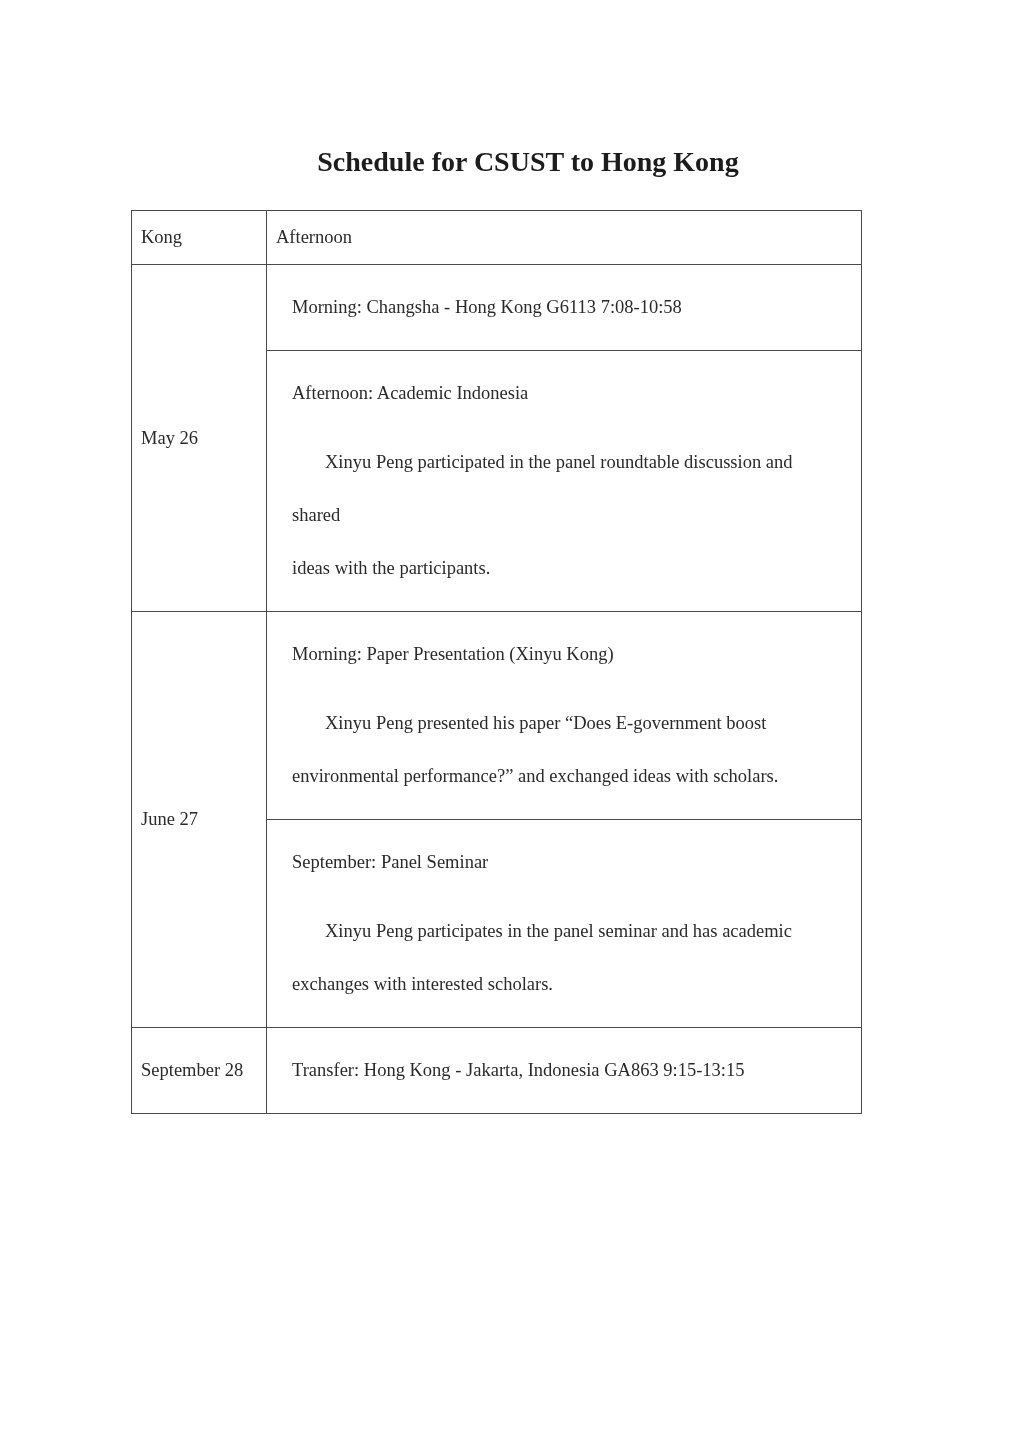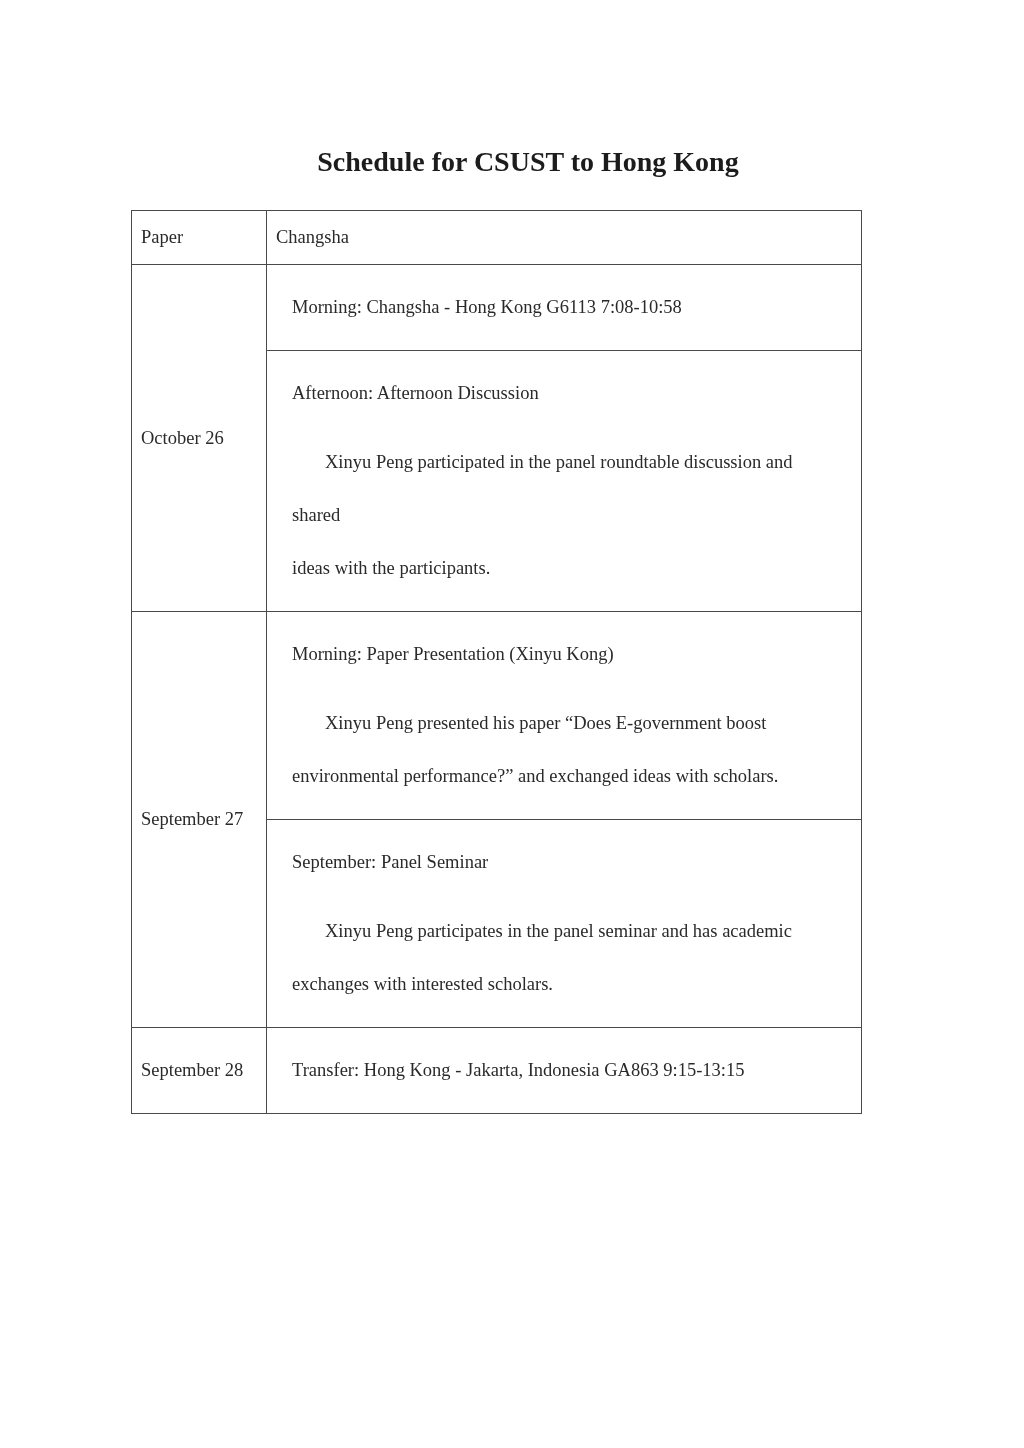--- a/index.html
+++ b/index.html
@@ -66,41 +66,41 @@
 
   <h1 class="doc-title">Schedule for CSUST to Hong Kong</h1>
 
   <table class="schedule">
     <colgroup>
       <col class="c-date">
       <col class="c-sched">
     </colgroup>
     <tbody>
       <tr class="row-sm">
-        <th>Paper</th>
-        <th>Changsha</th>
+        <th>Kong</th>
+        <th>Afternoon</th>
       </tr>
 
       <tr class="row-sm">
-        <td rowspan="2">October 26</td>
+        <td rowspan="2">May 26</td>
         <td>
           <p class="cell-line">Morning: Changsha - Hong Kong G6113 7:08-10:58</p>
         </td>
       </tr>
 
       <tr class="row-lg">
         <td>
-          <p class="cell-line">Afternoon: Afternoon Discussion</p>
+          <p class="cell-line">Afternoon: Academic Indonesia</p>
           <p class="cell-line indent">Xinyu Peng participated in the panel roundtable discussion and shared
 ideas with the participants.</p>
         </td>
       </tr>
 
       <tr class="row-lg">
-        <td rowspan="2">September 27</td>
+        <td rowspan="2">June 27</td>
         <td>
           <p class="cell-line">Morning: Paper Presentation (Xinyu Kong)</p>
           <p class="cell-line indent">Xinyu Peng presented his paper “Does E-government boost
 environmental performance?” and exchanged ideas with scholars.</p>
         </td>
       </tr>
 
       <tr class="row-lg">
         <td>
           <p class="cell-line">September: Panel Seminar</p>

